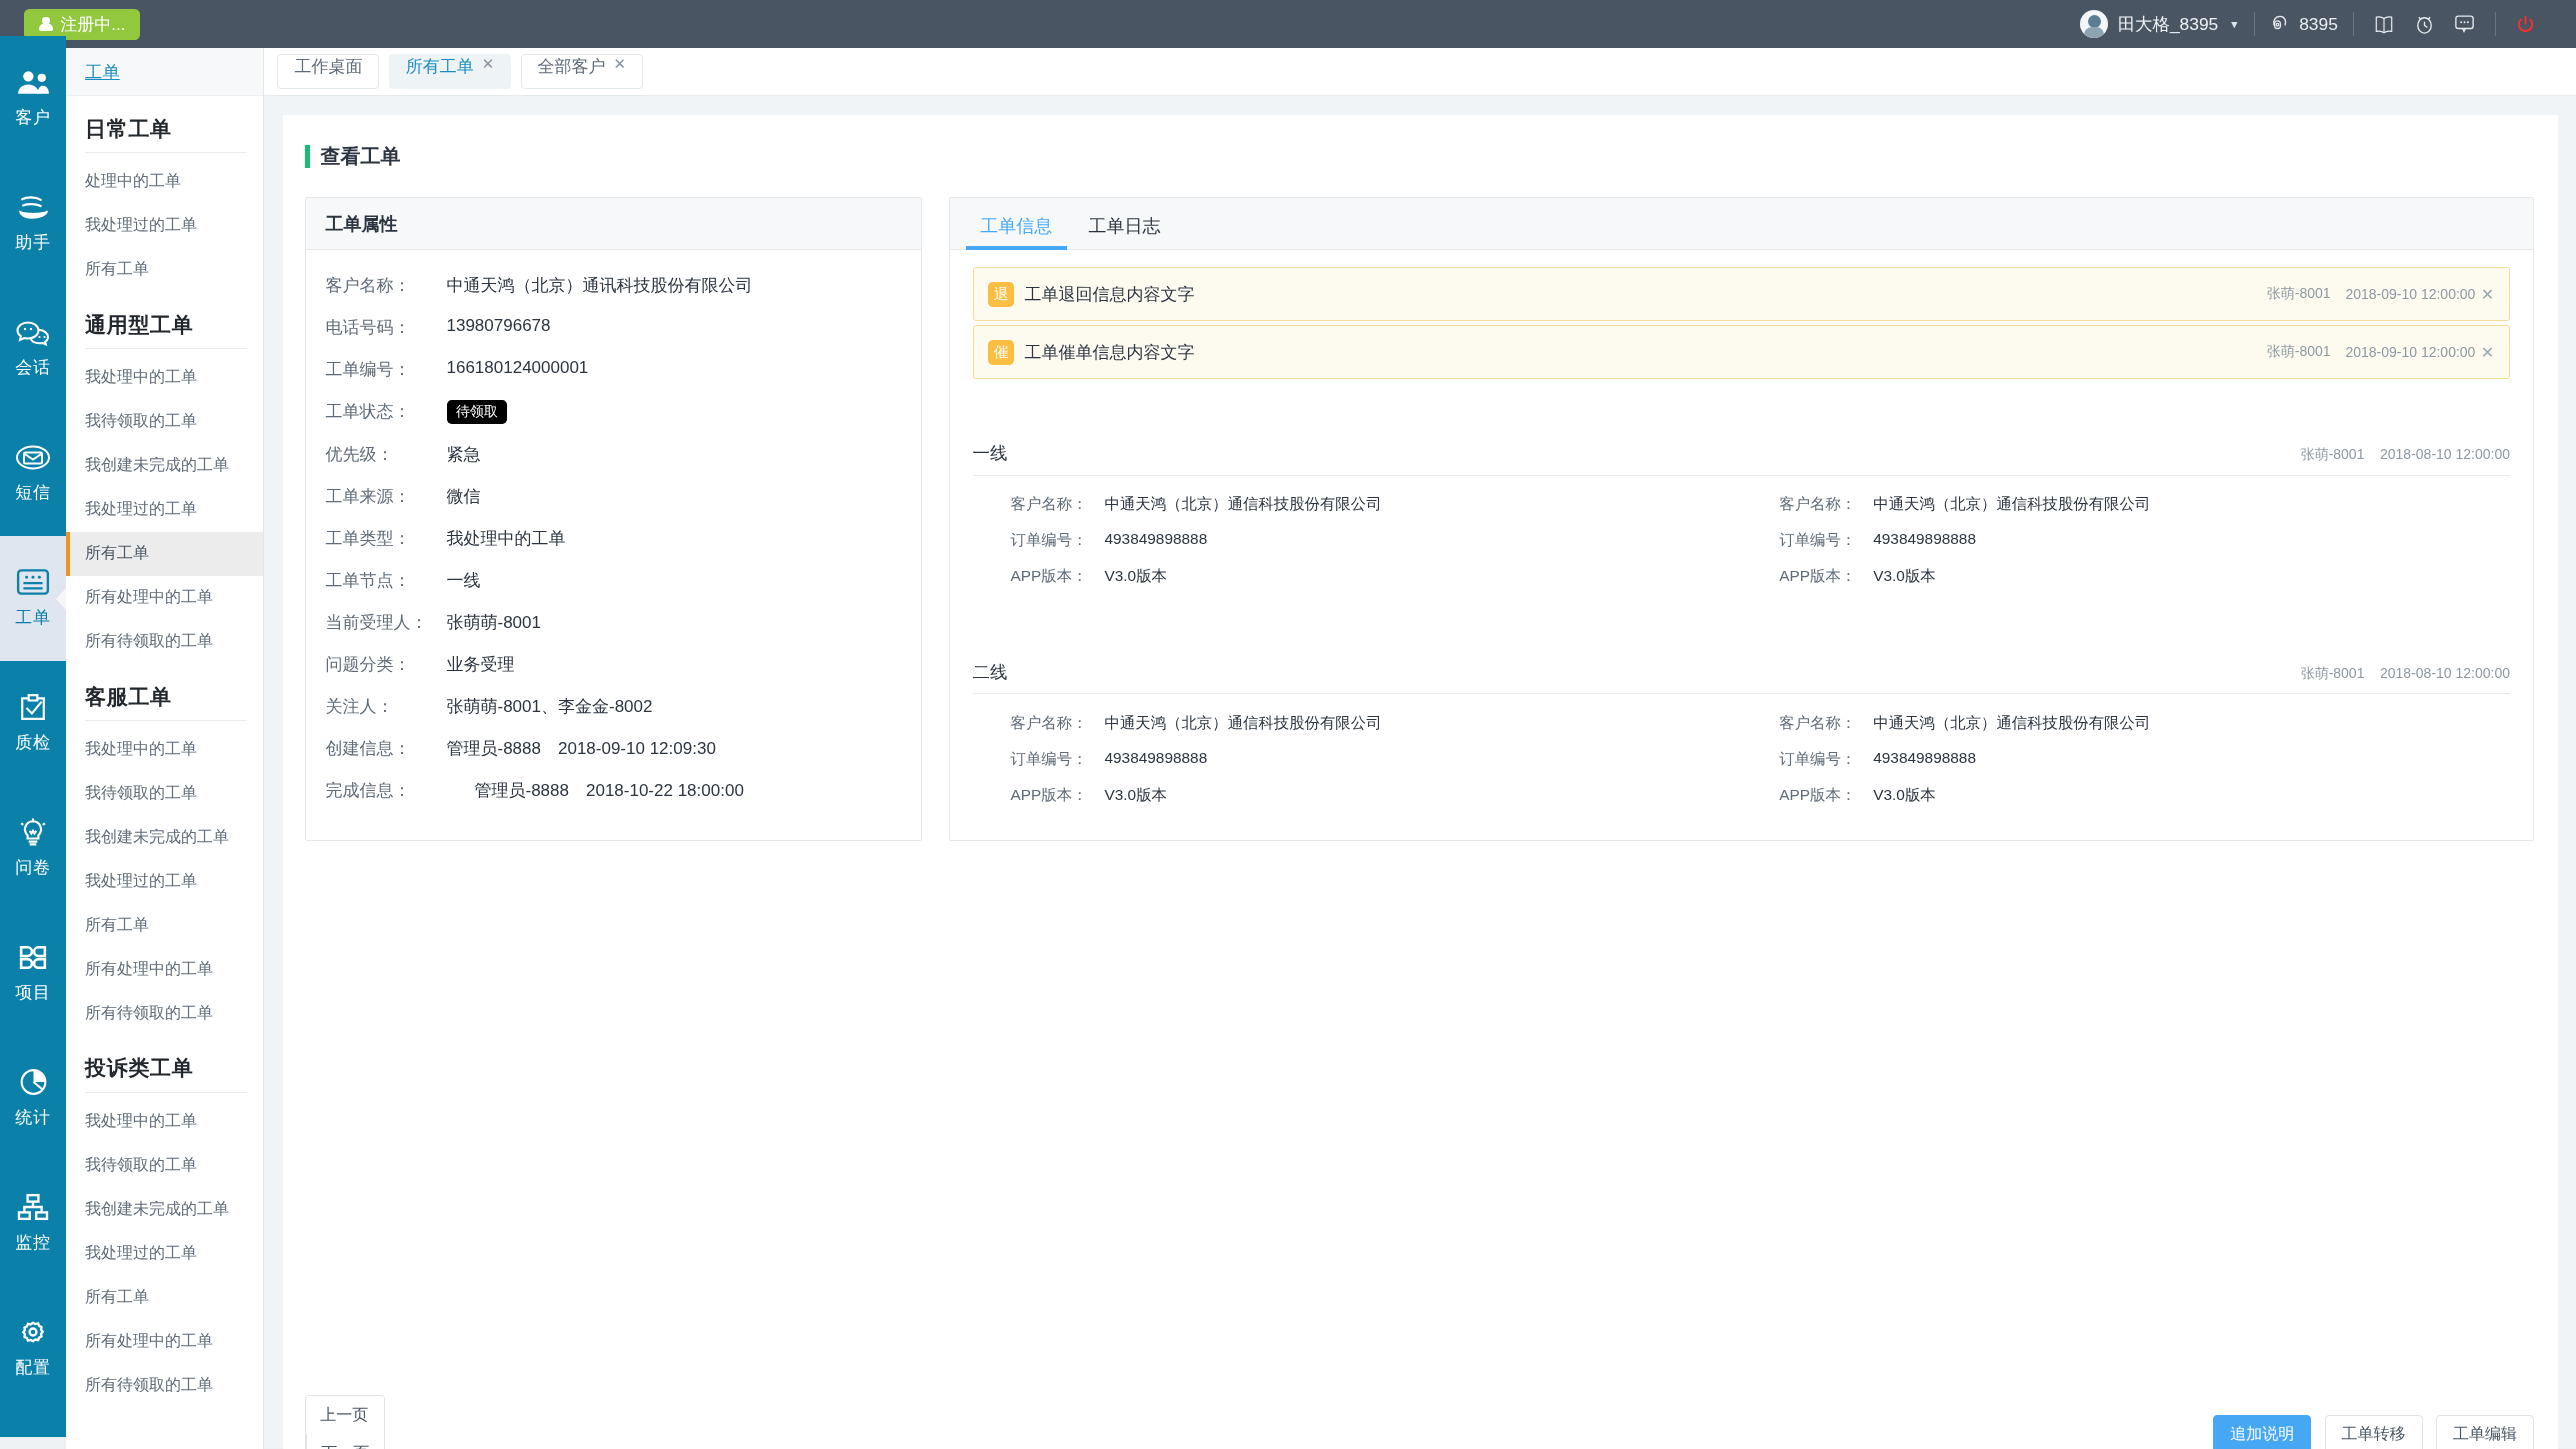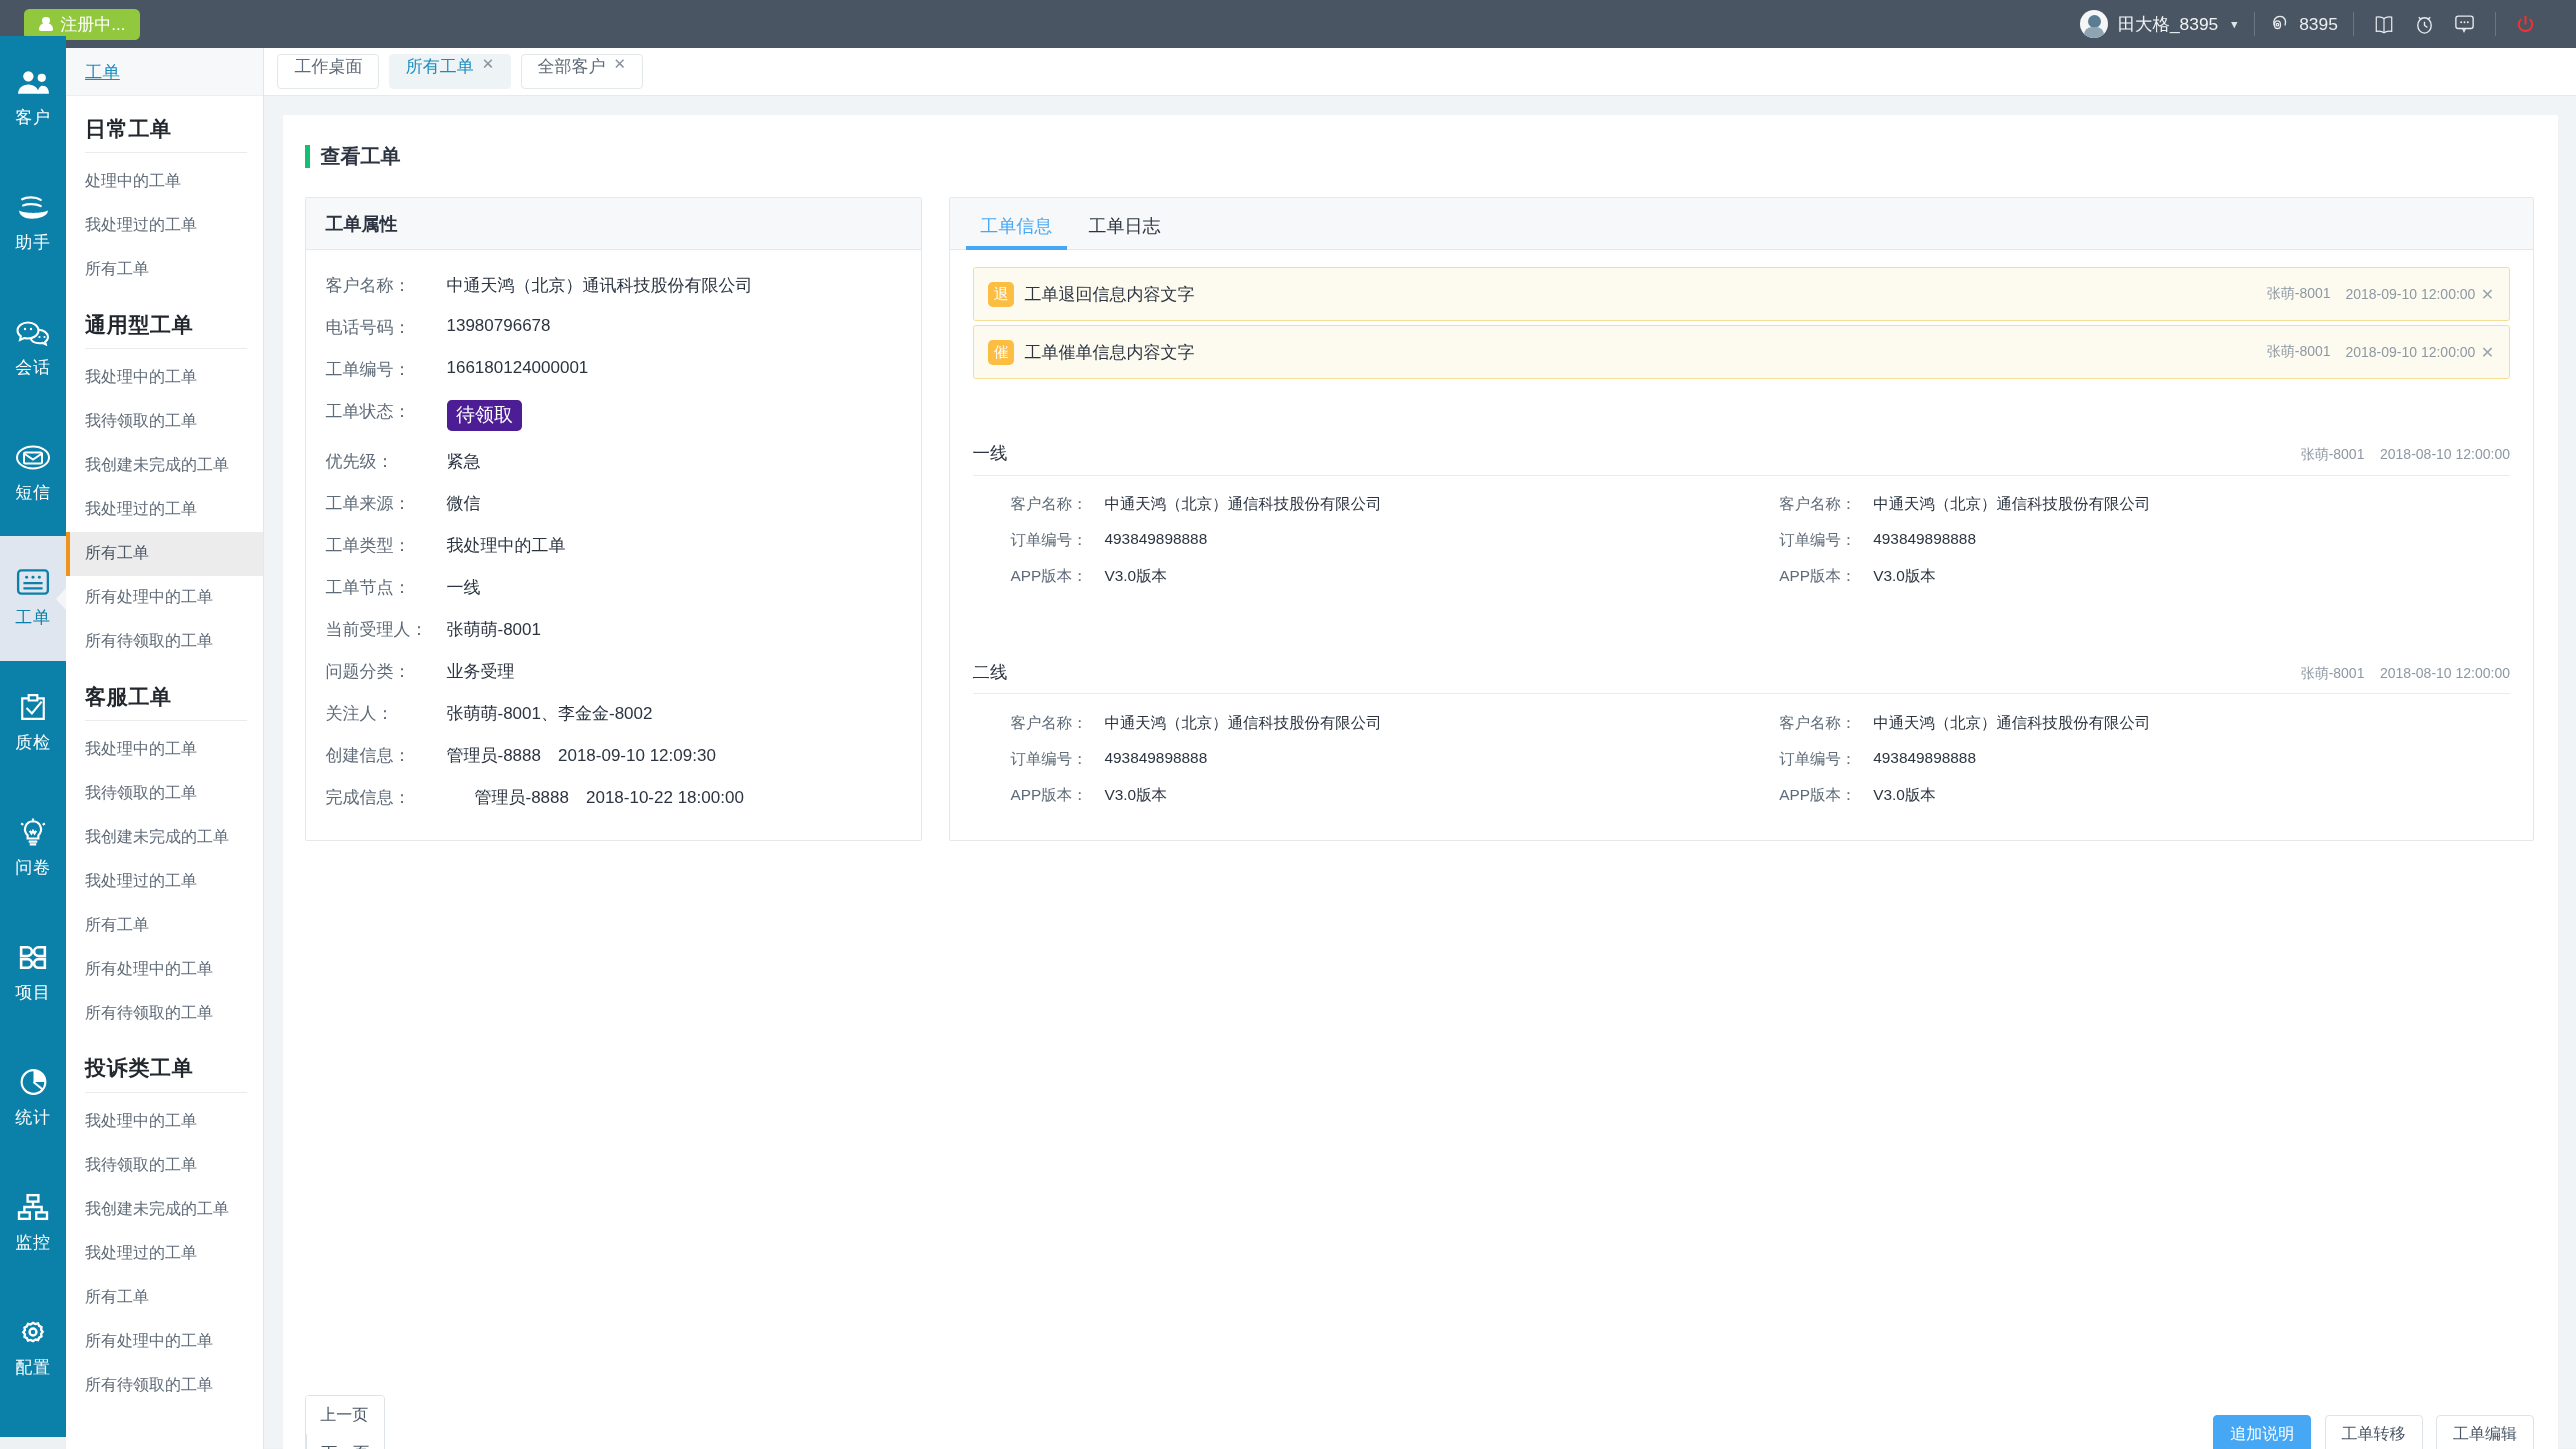--- a/index.html
+++ b/index.html
@@ -132,22 +132,22 @@
     height: 52px; background: #f7f8f9; border-bottom: 0.7px solid #e4e8eb;
     display: flex; align-items: center; padding-left: 20px;
     font-size: 18px; color: #2b3440; font-weight: 600;
   }
   .attr-body { padding: 24px 0 23px 0; }
   .attr-row { display: flex; align-items: flex-start; padding: 0 0 19px 20px; }
   .attr-row:last-child { padding-bottom: 2.7px; gap: 28px; }
   .attr-k { width: 121px; font-size: 17px; color: #5f6b78; flex: none; }
   .attr-v { font-size: 17px; color: #2b3440; }
   .chip {
-    display: inline-block; background: #4c1d95; color: #fff;
-    font-size: 19px; border-radius: 4.7px; padding: 3.4px 9.4px; line-height: 1.25;
+    display: inline-block; background: #000000; color: #fff;
+    font-size: 14px; border-radius: 4.7px; padding: 3.4px 9.4px; line-height: 1.25;
   }
 
   
   .info-panel { flex: 1; border: 0.7px solid #e4e8eb; border-radius: 2px; background:#fff; }
   .info-tabs {
     height: 52px; background: #f7f8f9; display: flex; align-items: flex-end;
     border-bottom: 0.7px solid #e4e8eb; padding-left: 16px; gap: 6.7px;
   }
   .itab {
     padding: 0 14.8px 10.7px 14.8px; font-size: 18px; color: #2b3440;

